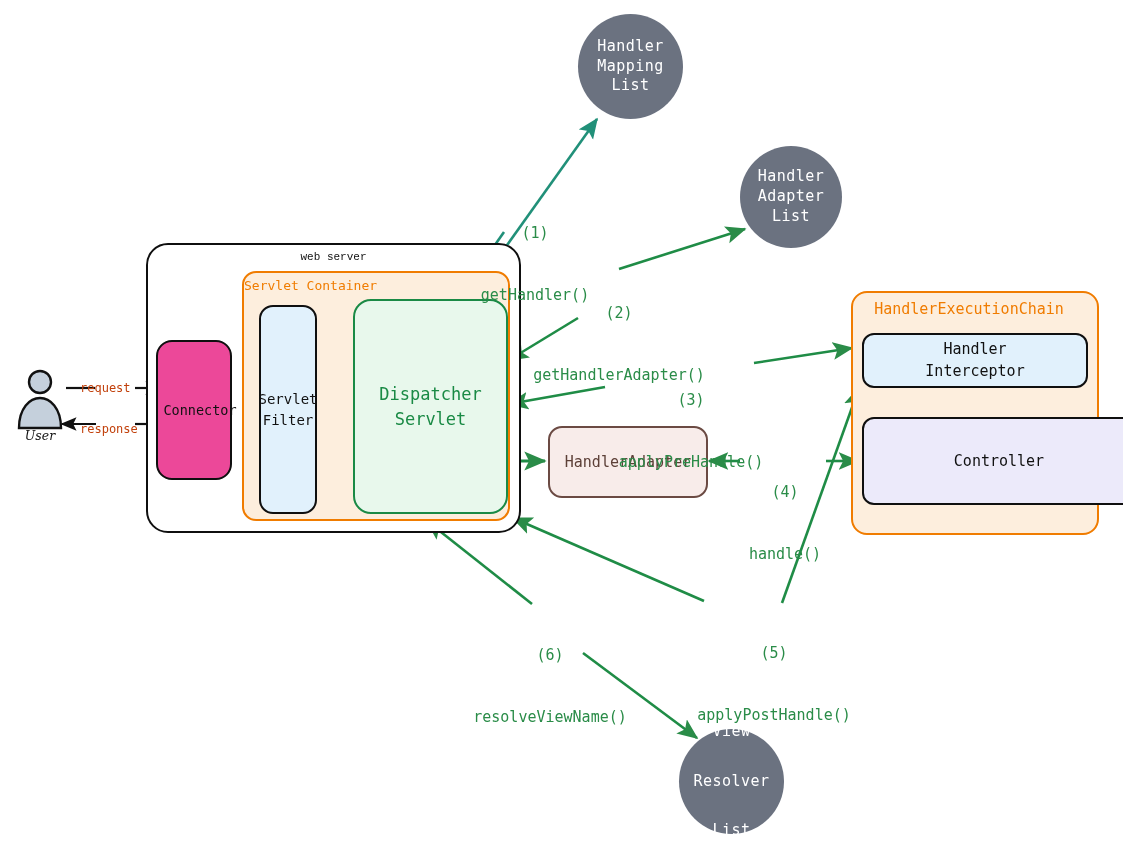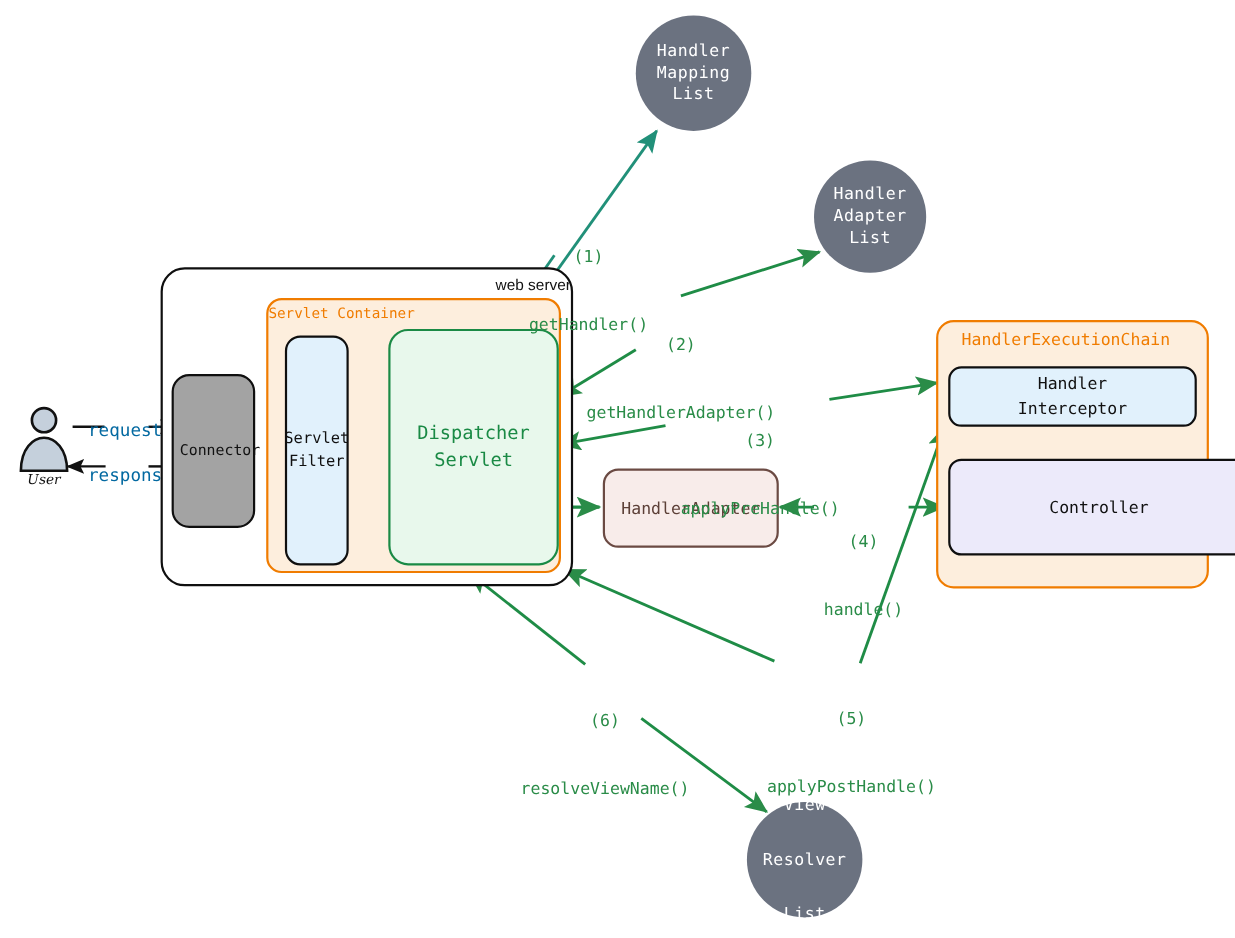--- a/index.html
+++ b/index.html
@@ -51,24 +51,24 @@
     border: 2.5px solid #0f0f0f;
     border-radius: 22px;
     background: #ffffff;
     display: block;
   }
   .webserver-label {
     position: absolute;
     top: 6px;
     left: 0;
     right: 0;
-    text-align: right;
-    font-size: 14px;
-    color: #111111;
-    font-family: Liberation Sans, sans-serif;
+    text-align: center;
+    font-size: 11px;
+    color: #111111;
+    font-family: Liberation Mono, monospace;
   }
   
   .servlet-container {
     border: 2.5px solid #f07c00;
     border-radius: 14px;
     background: #fdeedd;
     display: block;
   }
   .servlet-container-label {
     position: absolute;
@@ -77,21 +77,21 @@
     right: 0;
     text-align: left;
     font-size: 13px;
     color: #f07c00;
     font-family: "DejaVu Sans Mono", monospace;
   }
   
   .connector-box {
     border: 2.5px solid #0f0f0f;
     border-radius: 16px;
-    background: #a3a3a3;
+    background: #ec4899;
     color: #111111;
     font-size: 13.5px;
     padding-left: 12px;
   }
   .servlet-filter {
     border: 2.5px solid #0f0f0f;
     border-radius: 14px;
     background: #e1f1fc;
     color: #111111;
     font-size: 14px;
@@ -149,23 +149,23 @@
     position: absolute;
     color: #2a8c48;
     font-family: "DejaVu Sans Mono", monospace;
     font-size: 15px;
     line-height: 1.38;
     text-align: center;
     white-space: pre;
   }
   .io-label {
     position: absolute;
-    color: #0369a1;
-    font-family: "DejaVu Sans Mono", monospace;
-    font-size: 16px;
+    color: #c2410c;
+    font-family: "DejaVu Sans Mono", monospace;
+    font-size: 12px;
     white-space: pre;
   }
   .user-label {
     position: absolute;
     color: #111111;
     font-family: "DejaVu Serif", serif;
     font-style: italic;
     font-size: 12.5px;
     text-align: center;
   }

